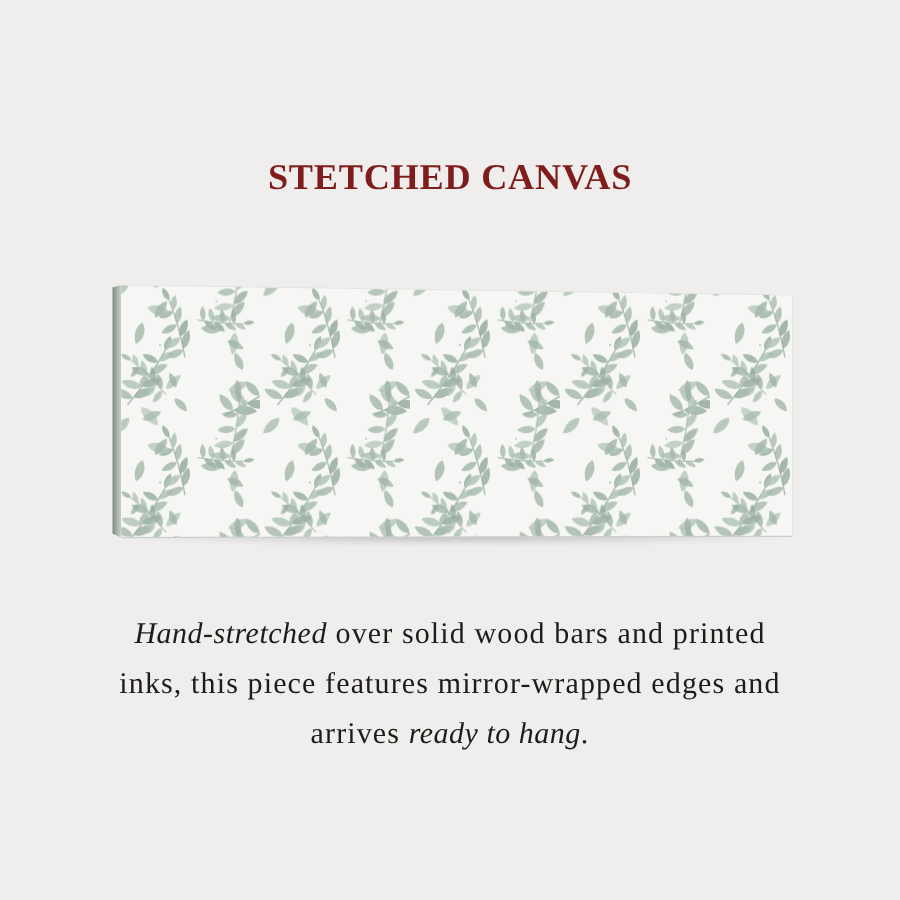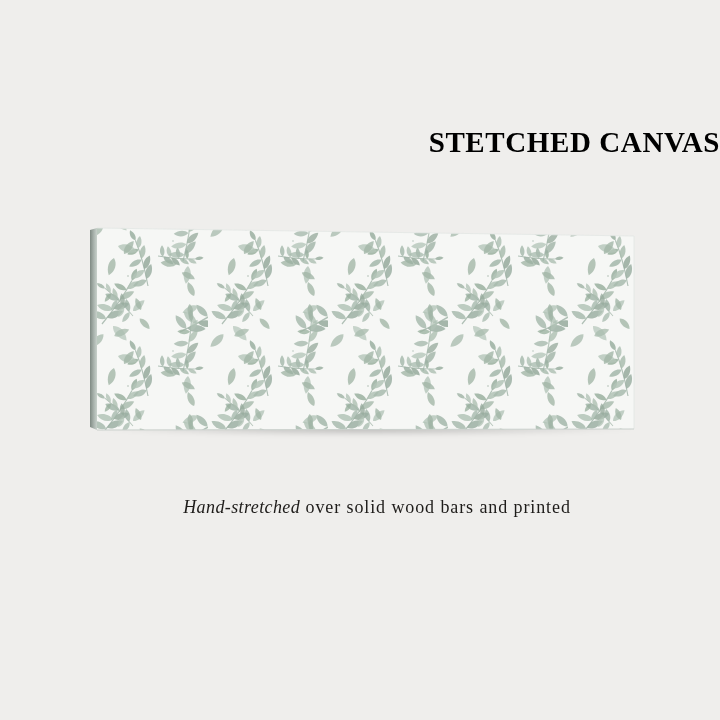--- a/index.html
+++ b/index.html
@@ -13,26 +13,26 @@
       position: relative;
       overflow: hidden;
       font-family: "Liberation Serif", "DejaVu Serif", serif;
       color: #1c1a18;
     }
     .title {
       position: absolute;
       left: 0;
       top: 126px;
       width: 720px;
-      text-align: right;
+      text-align: center;
       font-family: "Liberation Serif", serif;
       font-weight: bold;
       font-size: 29px;
       letter-spacing: 0.6px;
-      color: #000000;
+      color: #7f1d1d;
       margin: 0;
     }
     .canvas-wrap {
       position: absolute;
       left: 88px;
       top: 226px;
       width: 548px;
       height: 206px;
     }
     .canvas-shadow {
@@ -47,26 +47,26 @@
     .canvas-svg {
       position: absolute;
       left: 0;
       top: 0;
       width: 548px;
       height: 206px;
       overflow: visible;
     }
     .body-text {
       position: absolute;
-      left: 57px;
+      left: 40px;
       top: 487px;
       width: 640px;
       text-align: center;
       font-family: "Liberation Serif", serif;
-      font-size: 18px;
+      font-size: 24px;
       line-height: 40px;
       letter-spacing: 0.9px;
       color: #1e1c1a;
       margin: 0;
     }
     .body-text em {
       font-style: italic;
       letter-spacing: 0.4px;
     }
     .line {
@@ -136,13 +136,15 @@
     <polygon points="9,2 546,10 546,203 9,204" fill="url(#leafPattern)"></polygon>
     <polygon points="9,2 546,10 546,203 9,204" fill="url(#leafPatternB)" opacity="0.9"></polygon>
 
     <polyline points="9,2 546,10 546,203" fill="none" stroke="#e2e6e3" stroke-width="0.8"></polyline>
     <line x1="9" y1="204" x2="546" y2="203" stroke="#c9cfcb" stroke-width="1"></line>
   </svg>
 </div>
 
 <p class="body-text">
   <span class="line"><em>Hand-stretched</em><span> over solid wood bars and printed</span></span>
+  <span class="line"><span>inks, this piece features mirror-wrapped edges and</span></span>
+  <span class="line"><span>arrives </span><em>ready to hang</em><span>.</span></span>
 </p>
 
 </body></html>

